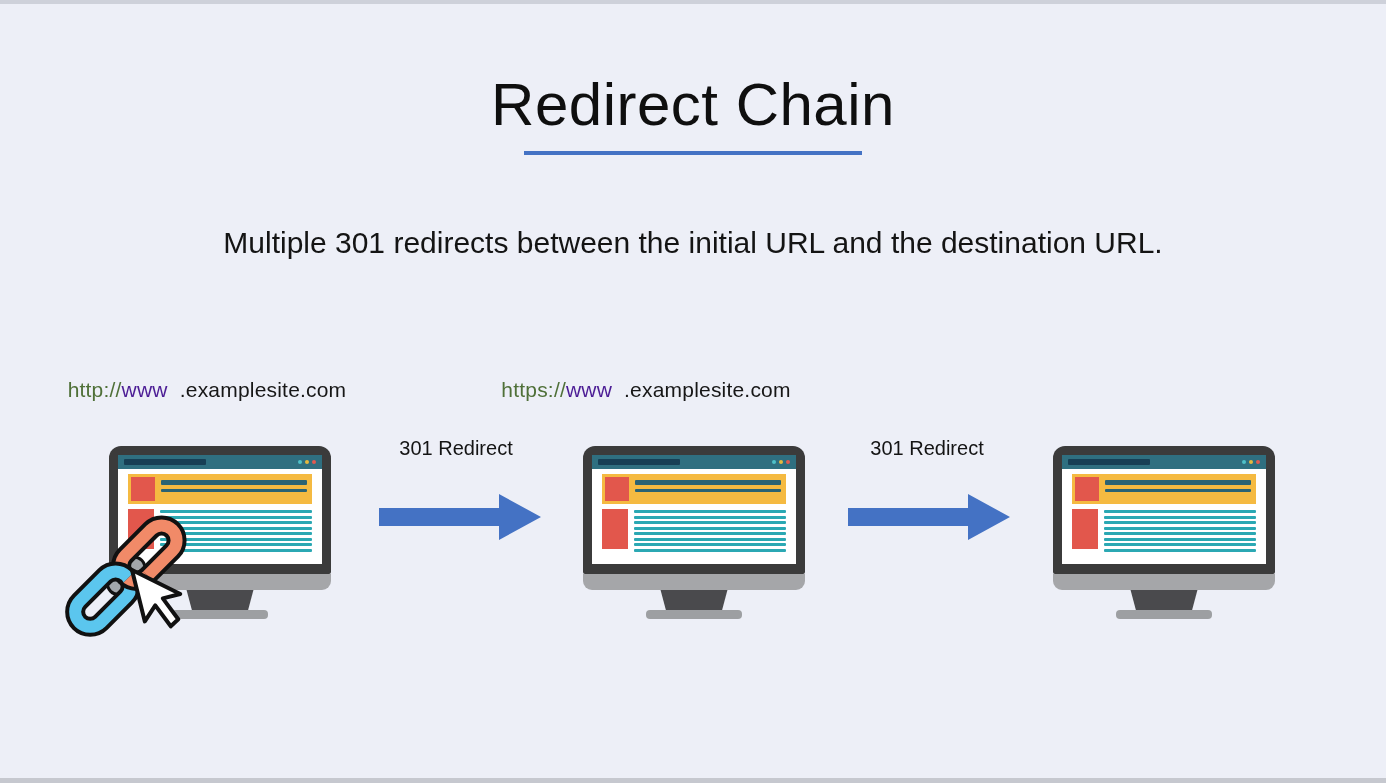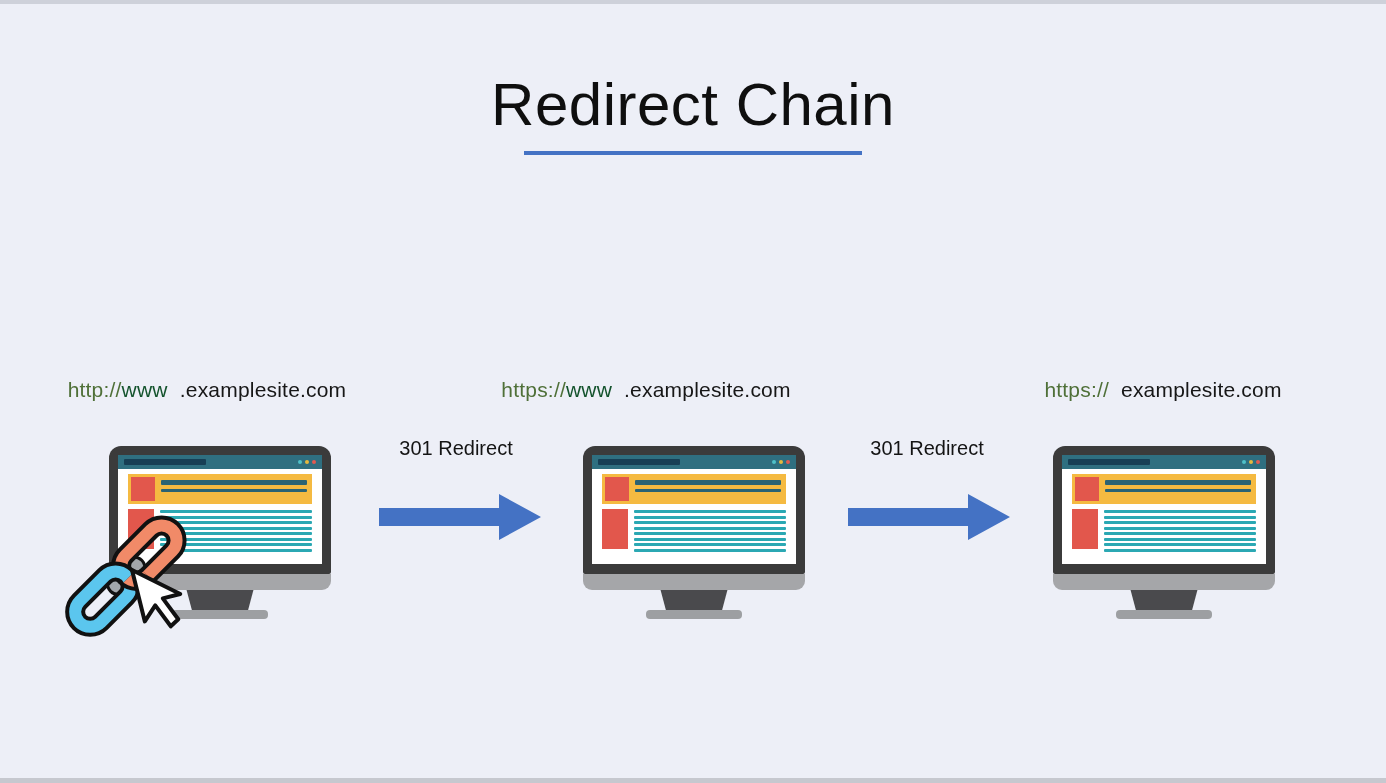--- a/index.html
+++ b/index.html
@@ -29,21 +29,21 @@
   }
   .subtitle{
     position:absolute;left:693px;top:226px;transform:translateX(-50%);
     font-size:30px;font-weight:400;color:#141414;white-space:nowrap;
   }
   .url-label{
     position:absolute;top:378px;transform:translateX(-50%);
     font-size:21px;white-space:nowrap;letter-spacing:0.2px;color:#171717;
   }
   .url-label .scheme{color:#4f7038;text-align:right;}
-  .url-label .www{color:#14532d;}
+  .url-label .www{color:#4c1d95;}
   .url-label .domain{color:#171717;margin-left:12px;}
   .u1{left:207px;} .u2{left:646px;} .u3{left:1163px;}
 
   .arrow-label{
     position:absolute;top:437px;transform:translateX(-50%);
     font-size:20px;color:#141414;white-space:nowrap;
   }
   .al1{left:456px;} .al2{left:927px;}
   .arrow-svg{position:absolute;top:494px;}
   .a1{left:379px;} .a2{left:848px;}
@@ -91,24 +91,24 @@
   .chain-icon{position:absolute;left:52px;top:502px;}
 </style>
 </head>
 <body>
 
 <div class="slide">
   <div class="frame-edge-top"></div>
 
   <div class="title">Redirect Chain</div>
   <div class="title-underline"></div>
+  <div class="subtitle">Multiple 301 redirects between the initial URL and the destination URL.</div>
 
   <div class="url-label u1"><span class="scheme">http://</span><span class="www">www</span><span class="domain">.examplesite.com</span></div>
   <div class="url-label u2"><span class="scheme">https://</span><span class="www">www</span><span class="domain">.examplesite.com</span></div>
-  <div class="url-label u3"><span class="scheme">https://</span><span class="www"></span><span class="domain">examplesite.com</span></div>
 
   <div class="arrow-label al1">301 Redirect</div>
   <div class="arrow-label al2">301 Redirect</div>
 
   <svg class="arrow-svg a1" width="163" height="46" viewBox="0 0 163 46">
     <polygon points="0,14 120,14 120,0 162,23 120,46 120,32 0,32" fill="#4472c4"></polygon>
   </svg>
   <svg class="arrow-svg a2" width="163" height="46" viewBox="0 0 163 46">
     <polygon points="0,14 120,14 120,0 162,23 120,46 120,32 0,32" fill="#4472c4"></polygon>
   </svg>

